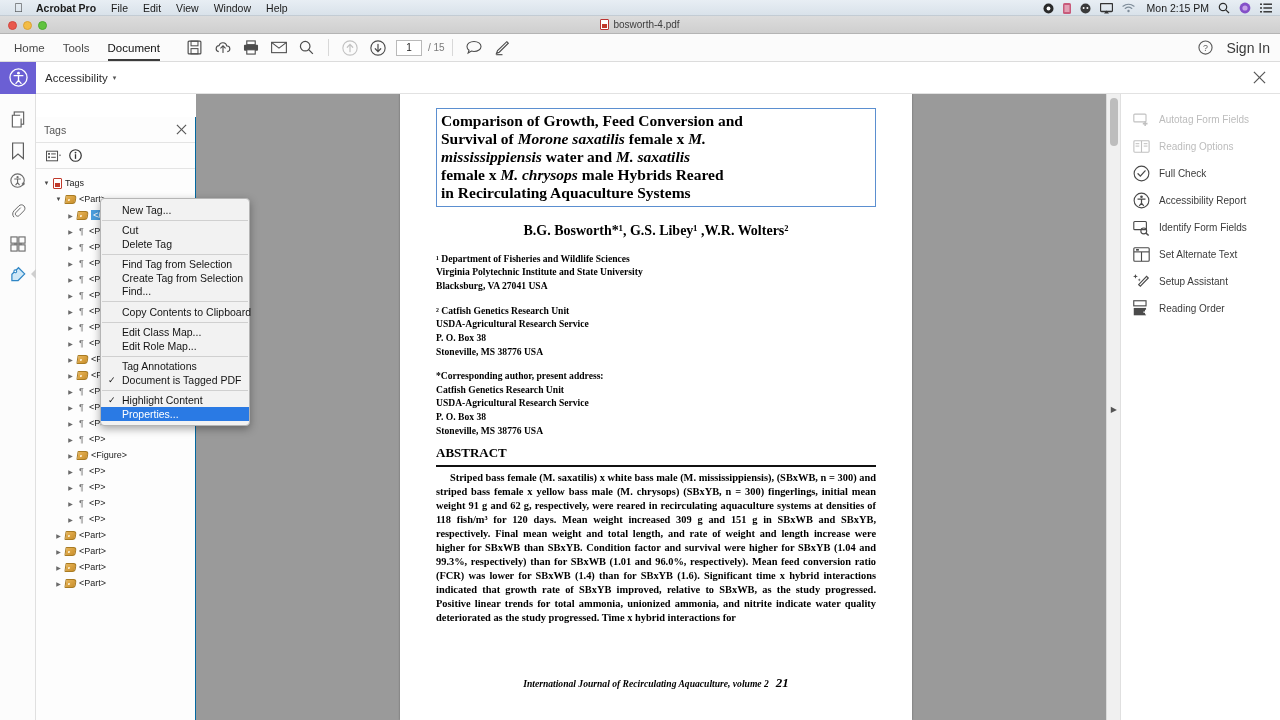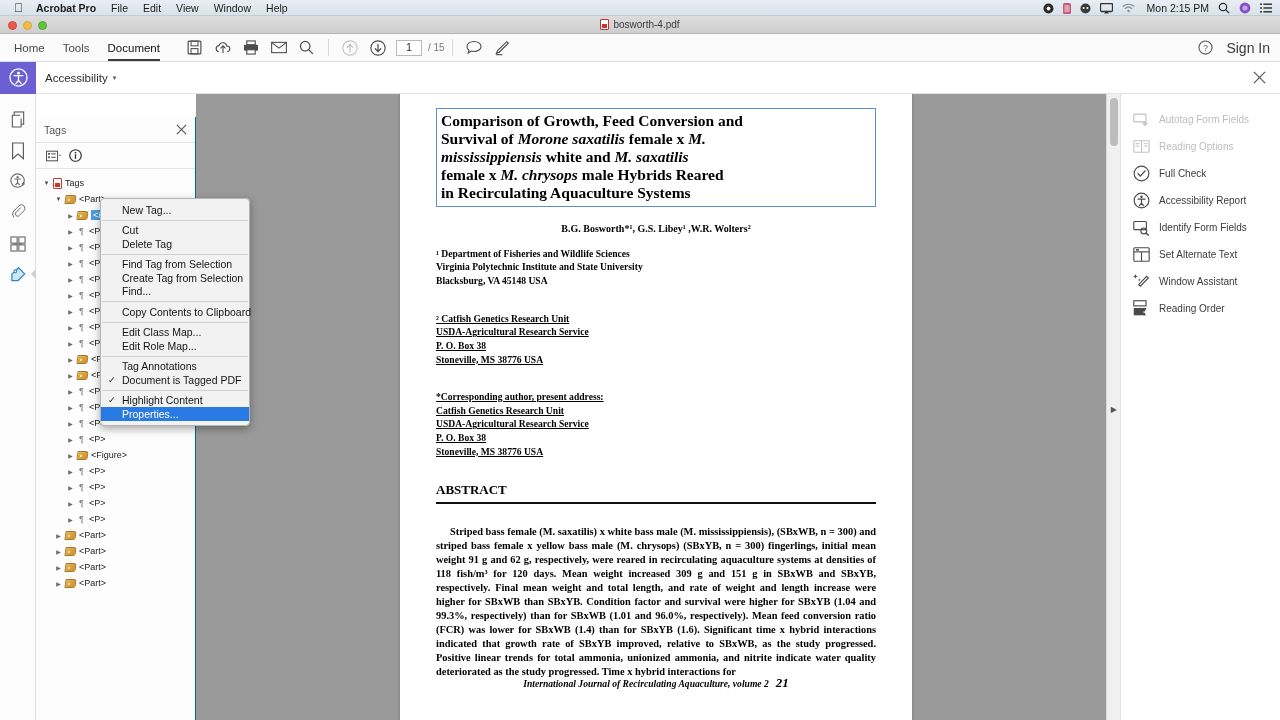--- a/index.html
+++ b/index.html
@@ -176,36 +176,36 @@
   }
   .pg-title {
     border: 1.5px solid #5b8fd0;
     padding: 3px 4px 4px 4px;
     font-family: "Liberation Serif", serif;
     font-weight: bold; font-size: 15.5px; line-height: 1.16; color: #000;
   }
   .pg-title i { font-style: italic; }
   .authors {
     font-family: "Liberation Serif", serif; font-weight: bold;
-    font-size: 10px; text-align: center; margin-top: 16px; color: #000;
+    font-size: 14px; text-align: center; margin-top: 16px; color: #000;
   }
   .addr {
     font-family: "Liberation Serif", serif; font-weight: bold;
     font-size: 9.6px; line-height: 1.42; margin-top: 13px; color: #000;
   }
-  .addr.tight { margin-top: 24px; text-decoration: underline; }
+  .addr.tight { margin-top: 11px; }
   .abshead {
     font-family: "Liberation Serif", serif; font-weight: bold; font-size: 13px;
-    margin-top: 24px; color: #000;
+    margin-top: 8px; color: #000;
   }
   .absrule { border-top: 2px solid #111; margin-top: 4px; }
   .abstext {
     font-family: "Liberation Serif", serif; font-weight: bold;
     font-size: 10.4px; line-height: 1.345; text-align: justify;
-    margin-top: 21px; text-indent: 14px; color: #000;
+    margin-top: 4px; text-indent: 14px; color: #000;
   }
   .pgfoot {
     position: absolute; left: 36px; right: 36px; bottom: 29px;
     font-family: "Liberation Serif", serif; font-weight: bold;
     font-size: 9.6px; text-align: center; color: #000; font-style: italic;
   }
   .pgnum { font-size: 13px; margin-left: 7px; }
 
   
   .vscroll {
@@ -729,31 +729,31 @@
   <svg class="cursor-arrow" width="13" height="18" viewBox="0 0 13 18">
     <path d="M1 1 L1 14 L4.3 11 L6.4 16 L8.6 15.1 L6.6 10.4 L11 10.2 Z" fill="#111" stroke="#fff" stroke-width="1"></path>
   </svg>
 
   <div class="docarea">
     <div class="page">
 
       <div class="pg-title">
         <span>Comparison of Growth, Feed Conversion and</span><br>
         <span>Survival of </span><i>Morone saxatilis</i><span> female x </span><i>M.</i><br>
-        <i>mississippiensis</i><span> white and </span><i>M. saxatilis</i><br>
+        <i>mississippiensis</i><span> water and </span><i>M. saxatilis</i><br>
         <span>female x </span><i>M. chrysops</i><span> male Hybrids Reared</span><br>
         <span>in Recirculating Aquaculture Systems</span>
       </div>
 
       <div class="authors">B.G. Bosworth*¹, G.S. Libey¹ ,W.R. Wolters²</div>
 
       <div class="addr">
         <div>¹ Department of Fisheries and Wildlife Sciences</div>
         <div>Virginia Polytechnic Institute and State University</div>
-        <div>Blacksburg, VA  45148 USA</div>
+        <div>Blacksburg, VA  27041 USA</div>
       </div>
 
       <div class="addr tight">
         <div>² Catfish Genetics Research Unit</div>
         <div>USDA-Agricultural Research Service</div>
         <div>P. O. Box 38</div>
         <div>Stoneville, MS  38776  USA</div>
       </div>
 
       <div class="addr tight">
@@ -847,21 +847,21 @@
       <div class="rp-item">
         <span class="rp-ico">
           <svg width="17" height="17" viewBox="0 0 18 18">
             <path d="M6 12.4 L14.4 3.6 L16.2 5.3 L7.8 14 Z" fill="none" stroke="#4a4a4a" stroke-width="1.2"></path>
             <g fill="#4a4a4a">
               <path d="M2.6 1 l.7 1.9 1.9 .7 -1.9 .7 -.7 1.9 -.7 -1.9 -1.9 -.7 1.9 -.7z"></path>
               <path d="M6.6 5.6 l.45 1.25 1.25 .45 -1.25 .45 -.45 1.25 -.45 -1.25 -1.25 -.45 1.25 -.45z"></path>
             </g>
           </svg>
         </span>
-        <span class="rp-label">Window Assistant</span>
+        <span class="rp-label">Setup Assistant</span>
       </div>
       <div class="rp-item">
         <span class="rp-ico">
           <svg width="17" height="17" viewBox="0 0 18 18">
             <rect x="0.8" y="0.8" width="13" height="5.4" fill="none" stroke="#4a4a4a" stroke-width="1.2"></rect>
             <rect x="0.8" y="8.4" width="13" height="7.8" fill="#4a4a4a"></rect>
             <path d="M11 12.8 l5 0 M13.5 10.3 l0 5" stroke="#fff" stroke-width="1.5"></path>
           </svg>
         </span>
         <span class="rp-label">Reading Order</span>

